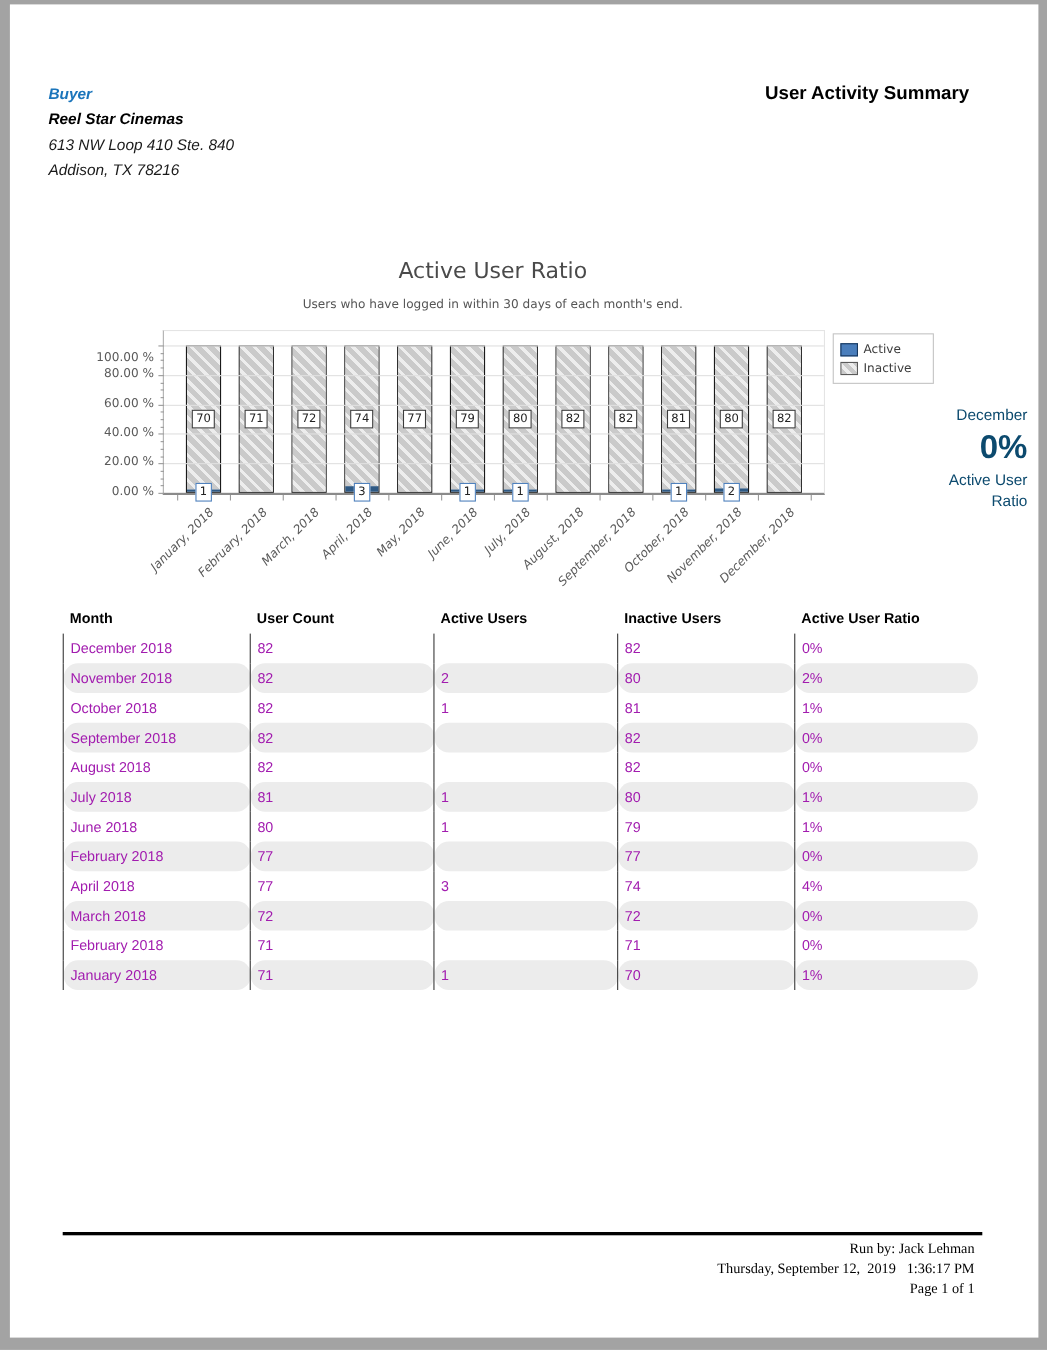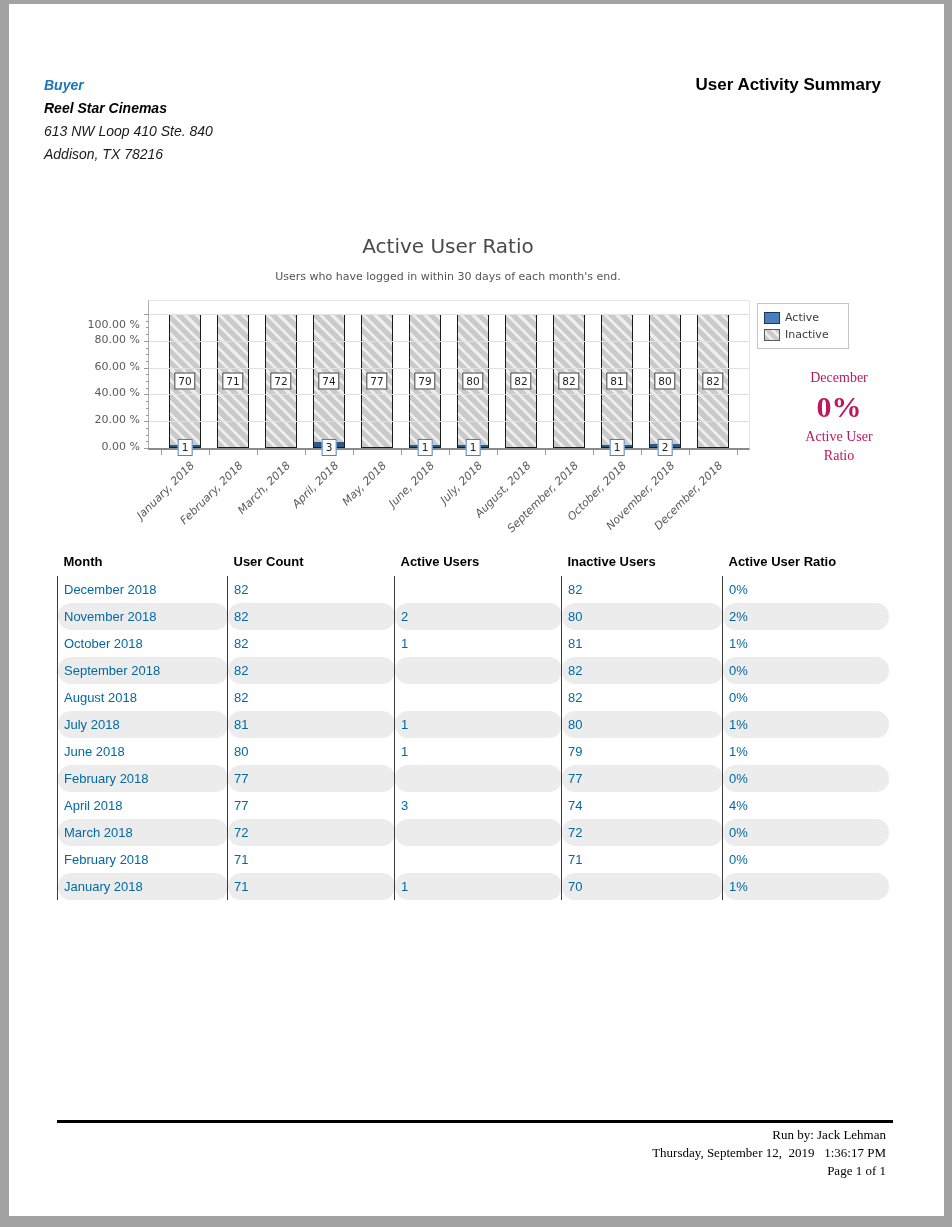--- a/index.html
+++ b/index.html
@@ -45,31 +45,31 @@
 
   .legend{position:absolute;left:748px;top:299px;width:92px;background:#fff;border:1px solid #c4c4c4;
     padding:5px 6px;box-sizing:border-box;}
   .legend-item{display:flex;align-items:center;height:17px;}
   .legend-swatch{width:16px;height:12px;border:1px solid #17375e;box-sizing:border-box;margin-right:5px;}
   .legend-swatch.active{background:#4a7ebc;}
   .legend-swatch.inactive{border-color:#5a5a5a;
     background:repeating-linear-gradient(45deg,#cacaca 0px,#cacaca 4px,#ededed 4px,#ededed 7px);}
   .legend-text{font-family:"DejaVu Sans",sans-serif;font-size:11px;color:#3c3c3c;}
 
-  .callout{position:absolute;left:735px;top:364px;width:190px;text-align:center;
-    font-family:Liberation Serif, serif;color:#be185d;}
+  .callout{position:absolute;left:735px;top:364px;width:190px;text-align:right;
+    font-family:Liberation Sans, sans-serif;color:#0c4a6e;}
   .callout-month{font-size:14px;line-height:19px;}
   .callout-value{font-size:30px;font-weight:bold;line-height:40px;}
   .callout-caption{font-size:14px;line-height:19px;}
 
   
   .table-wrap{position:absolute;left:48px;top:546px;width:831px;}
   table{border-collapse:collapse;width:831px;table-layout:fixed;}
   th{font-size:13px;font-weight:bold;color:#000;text-align:left;padding:4px 4px 7px 6px;}
-  td{font-size:13px;color:#0369a1;padding:0 4px 0 6px;height:27px;border-left:1px solid #3a3a3a;}
+  td{font-size:13px;color:#a21caf;padding:0 4px 0 6px;height:27px;border-left:1px solid #3a3a3a;}
   tr.alt td{background:#ececec;border-radius:13px;}
 
   
   .footer-rule{position:absolute;left:48px;top:1116px;width:836px;height:3px;background:#000;}
   .footer-text{position:absolute;right:58px;top:1122px;text-align:right;
     font-family:"Liberation Serif",serif;font-size:13px;color:#000;}
   .footer-line{height:18px;line-height:18px;white-space:pre;}
 </style>
 </head>
 <body>

